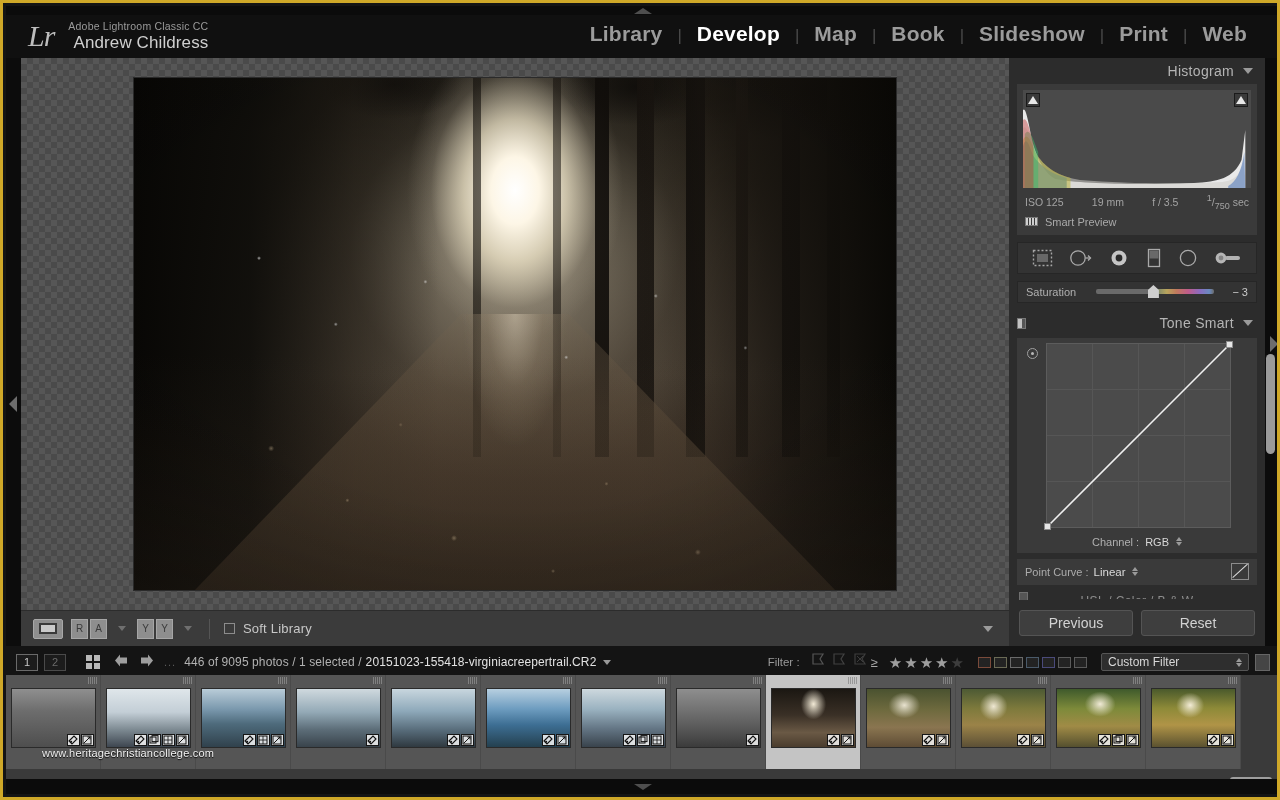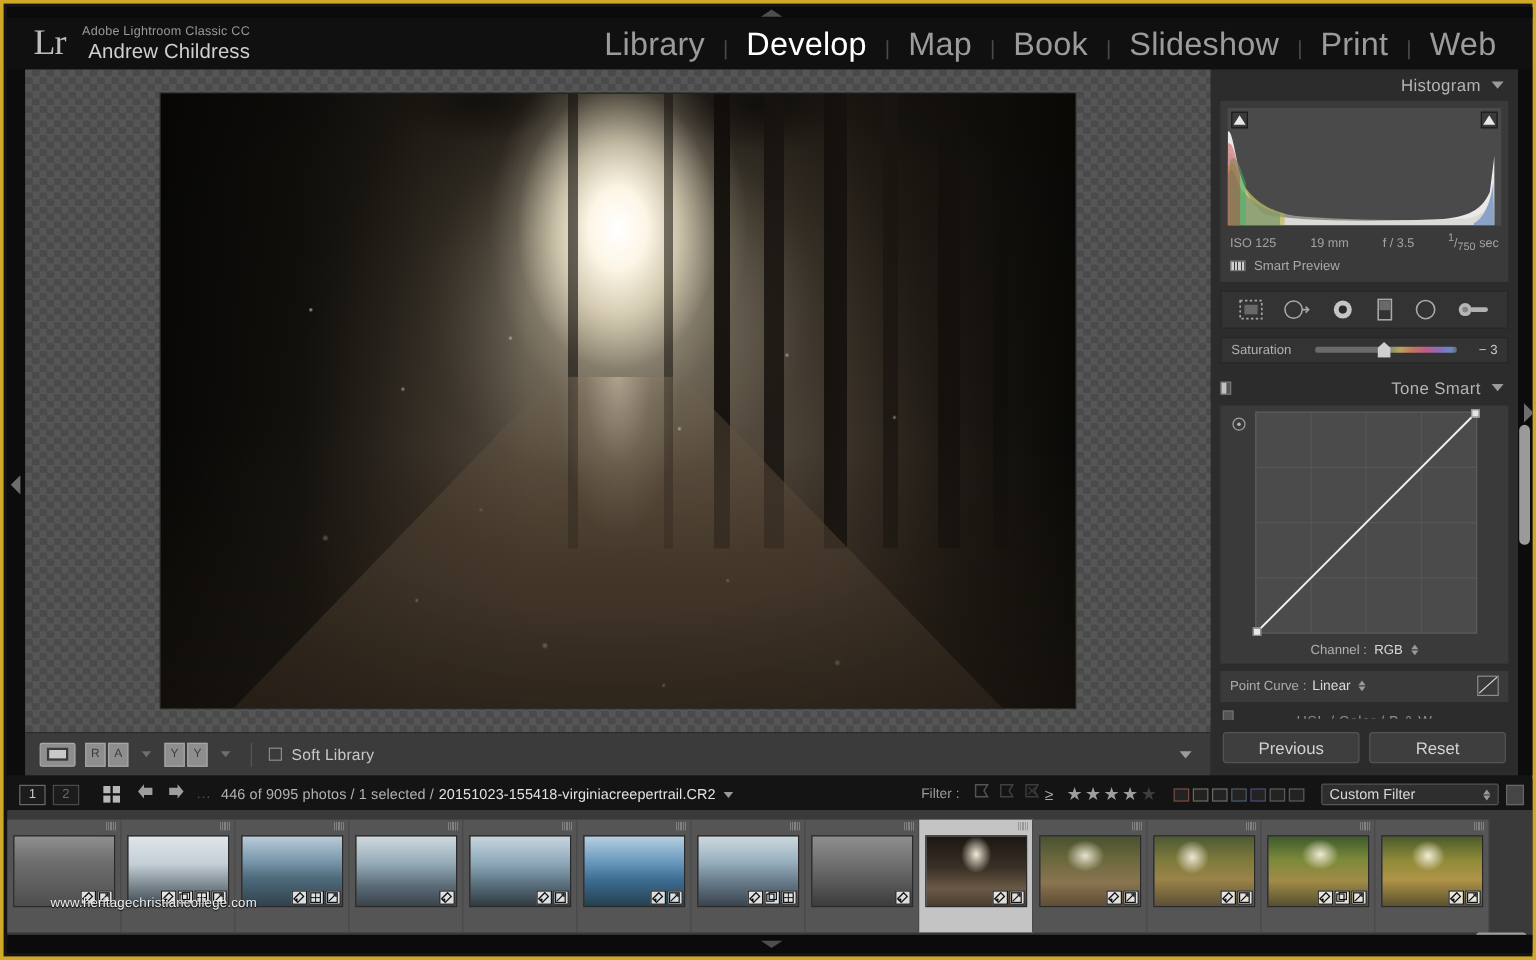--- a/index.html
+++ b/index.html
@@ -33,32 +33,32 @@
     border-bottom: 6px solid #4e4e4e;
   }
   .edge-tri-down {
     width: 0; height: 0; border-left: 9px solid transparent; border-right: 9px solid transparent;
     border-top: 6px solid #4e4e4e;
   }
   #brand { display: flex; align-items: center; padding-left: 22px; padding-top: 8px; }
   #lr-logo {
     font-family: "Liberation Serif", serif;
     font-size: 30px; color: #bdbdbd; letter-spacing: -1px;
-    line-height: 1; font-weight: 400; margin-right: 14px;
+    line-height: 1; font-weight: 400; margin-right: 14px; font-style: italic;
   }
   #brand-text { line-height: 1.15; text-align: right; }
   #app-name { font-size: 10.5px; color: #9a9a9a; letter-spacing: .2px; }
   #user-name { font-size: 17px; color: #cfcfcf; letter-spacing: .1px; margin-top: 1px; }
 
   #modules {
     position: absolute; right: 18px; top: 16px;
     display: flex; align-items: baseline; gap: 0;
   }
   .module {
-    font-size: 27px; color: #9b9b9b; padding: 0 15px; cursor: pointer; letter-spacing: .2px;
+    font-size: 21px; color: #9b9b9b; padding: 0 15px; cursor: pointer; letter-spacing: .2px; font-weight: bold;
   }
   .module.active { color: #ffffff; }
   .module-sep { color: #4a4a4a; font-size: 17px; }
 
   
   #content {
     position: absolute; left: 3px; top: 55px; width: 1274px; height: 588px;
     display: flex;
   }
 
@@ -376,21 +376,21 @@
     cursor: pointer; margin-left: 4px;
   }
   #cf-spin { margin-left: auto; }
   #cf-lock {
     width: 15px; height: 17px; background: #454545; border: 1px solid #666; margin-left: 6px; cursor: pointer;
   }
 
   
   #filmstrip {
     position: absolute; left: 3px; top: 672px; width: 1274px; height: 110px;
-    background: #3a3a3a; display: flex; align-items: center; overflow: hidden;
+    background: #3a3a3a; display: flex; align-items: flex-start; overflow: hidden;
   }
   .thumb-cell {
     width: 95px; height: 94px; position: relative; flex: none;
     border-right: 1px solid #4a4a4a; padding-top: 13px;
     display: flex; justify-content: center; background: #555;
   }
   .thumb-cell.selected { background: #c4c4c4; }
   .thumb-top {
     position: absolute; right: 3px; top: 2px; width: 9px; height: 7px;
     background: repeating-linear-gradient(90deg, #8c8c8c 0 1px, transparent 1px 2px);

